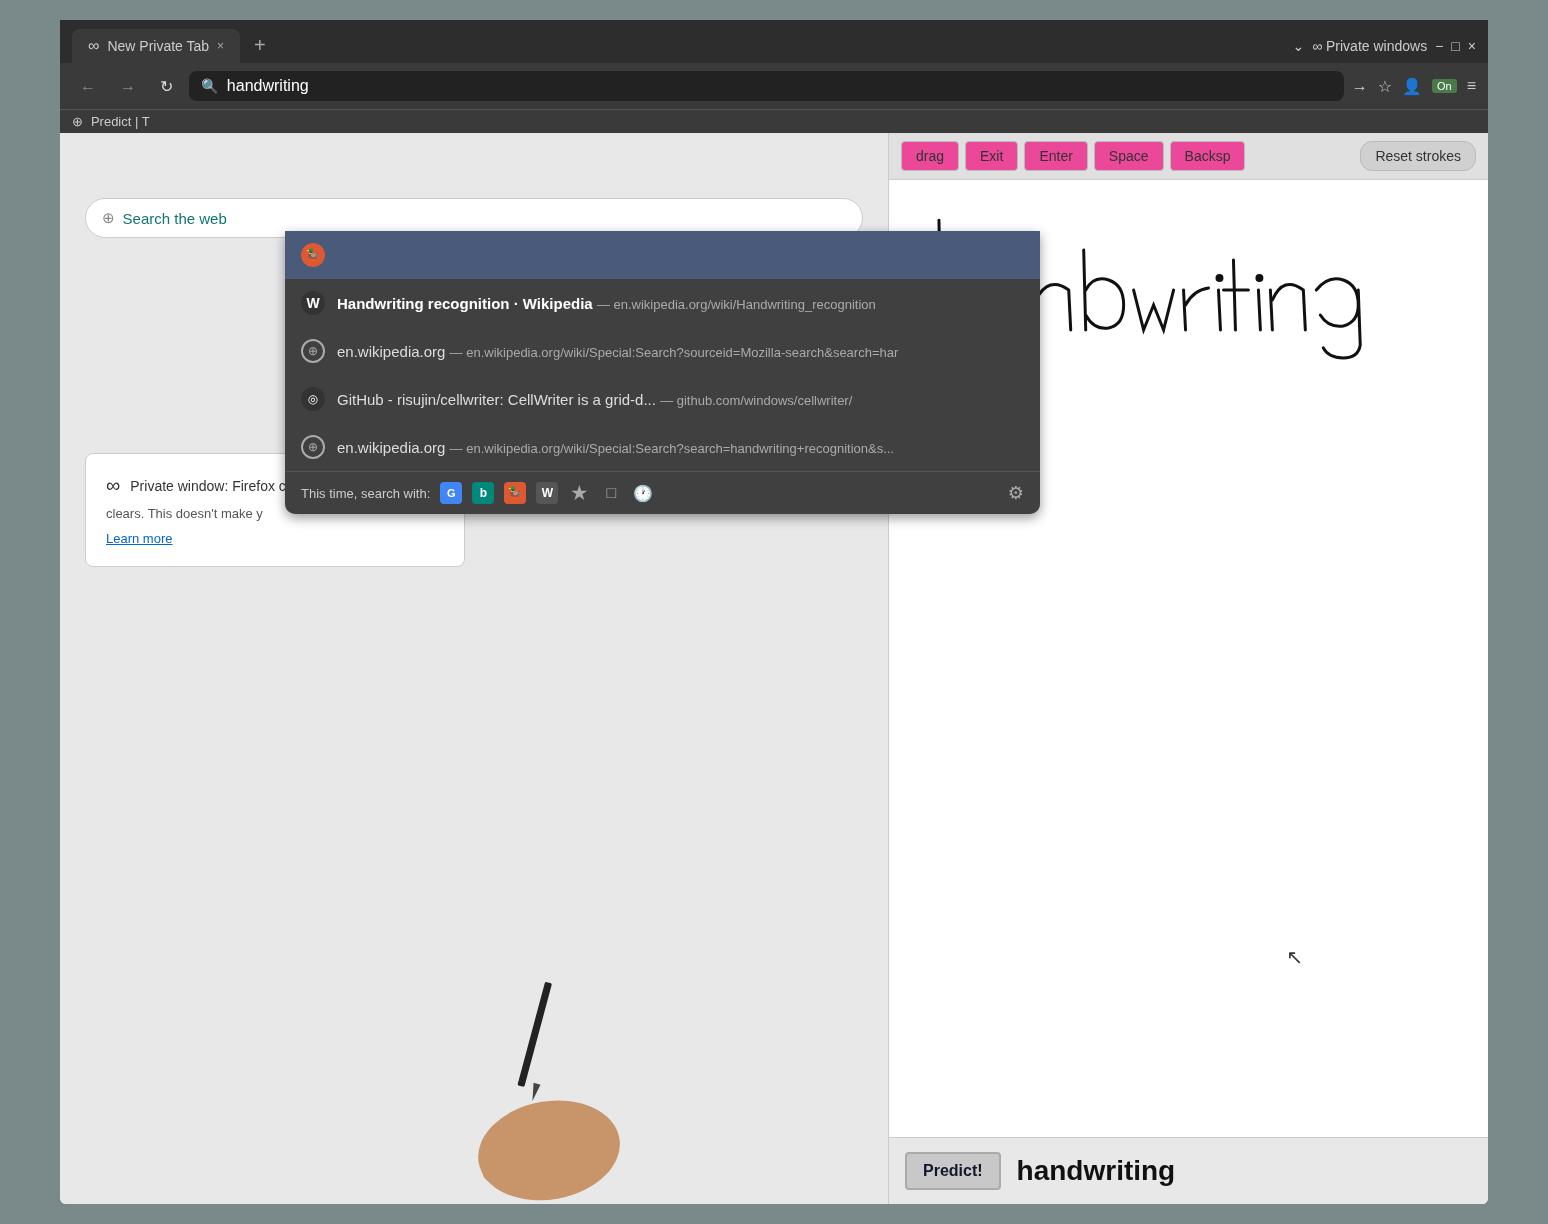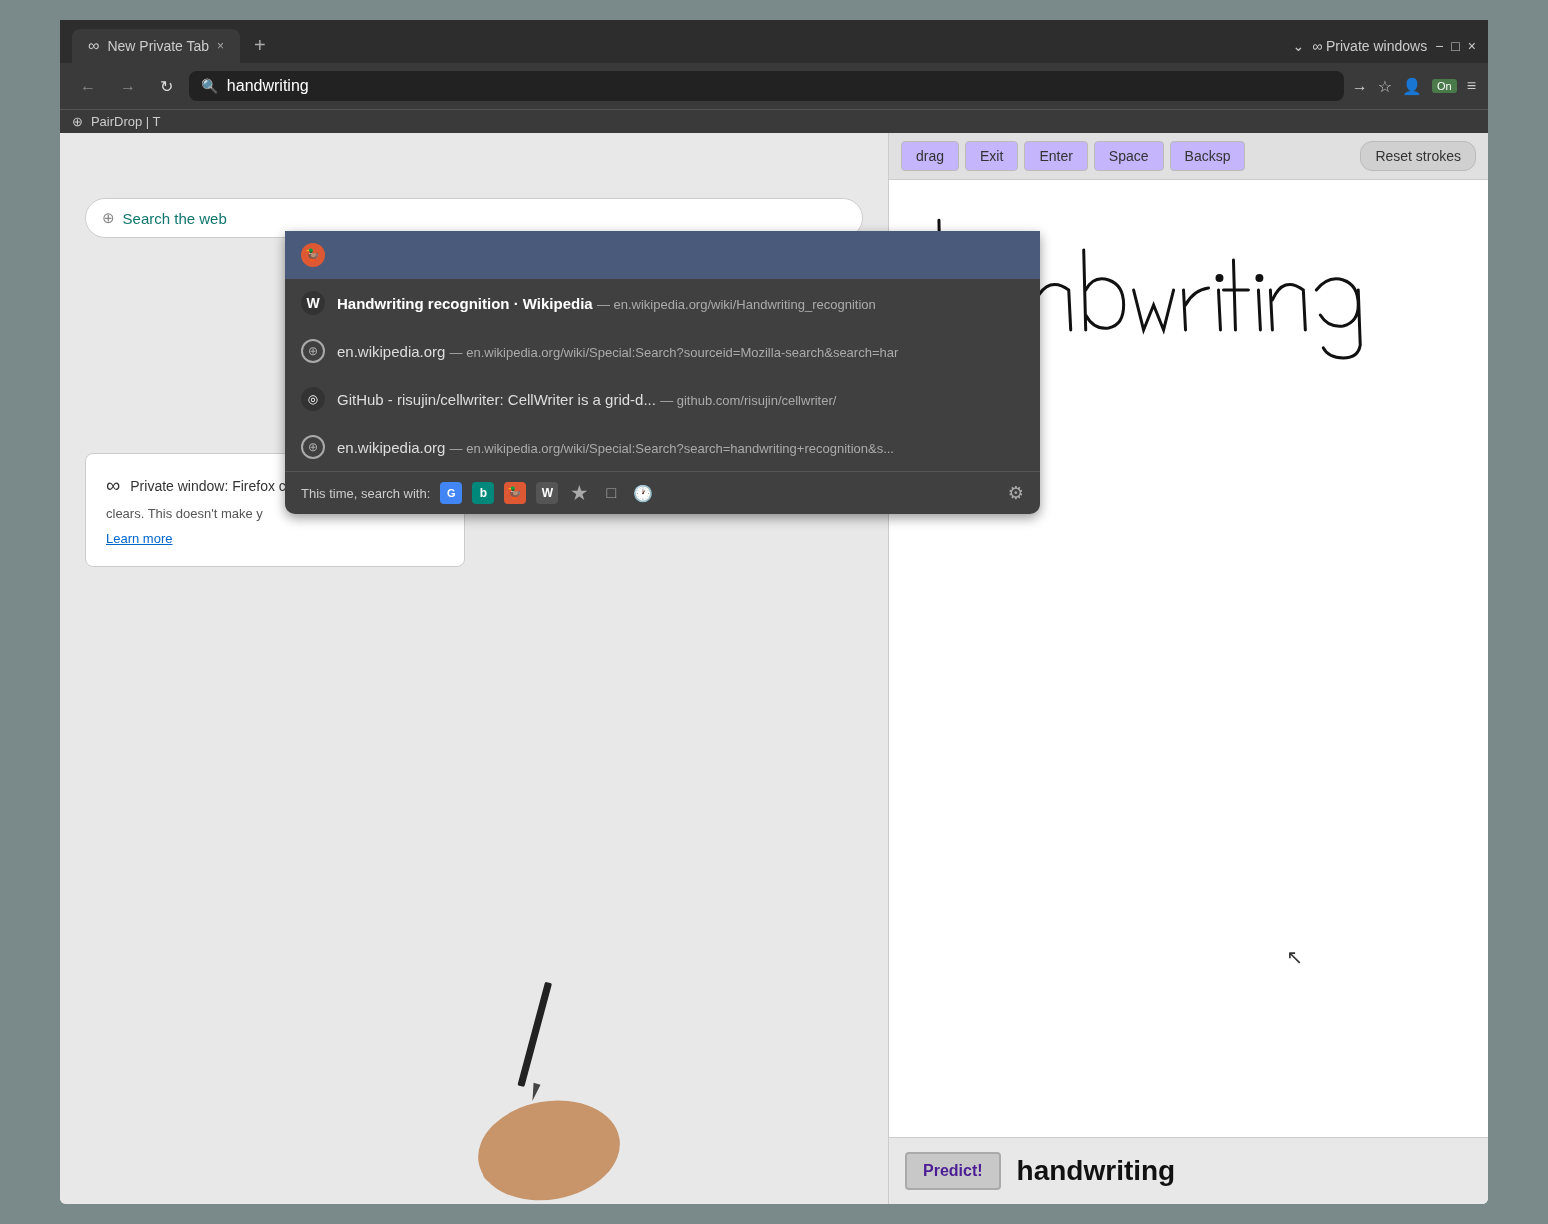--- a/index.html
+++ b/index.html
@@ -301,21 +301,21 @@
       display: flex;
       align-items: center;
       padding: 8px 12px;
       gap: 6px;
       background: #e0e0e0;
       border-bottom: 1px solid #ccc;
     }
 
     .cw-btn {
       padding: 6px 14px;
-      background: #c4b5fd;
+      background: #ec4899;
       border: 1px solid #bbb;
       border-radius: 4px;
       cursor: pointer;
       font-size: 14px;
       color: #333;
     }
 
     .cw-btn-reset {
       margin-left: auto;
       padding: 6px 14px;
@@ -358,21 +358,21 @@
     }
 
     .predict-btn {
       padding: 8px 16px;
       background: #c8c8c8;
       border: 2px solid #aaa;
       border-radius: 4px;
       font-size: 16px;
       font-weight: bold;
       cursor: pointer;
-      color: #4c1d95;
+      color: #0f172a;
     }
 
     .predicted-text {
       font-size: 28px;
       font-weight: bold;
       color: #111;
     }
 
     
     .inner-screen {
@@ -464,21 +464,21 @@
         <span>→</span>
         <span>☆</span>
         <span>👤</span>
         <span class="toolbar-on-btn">On</span>
         <span>≡</span>
       </div>
     </div>
 
     <div class="bookmarks-bar">
       <span>⊕</span>
-      <span>PairDrop | T</span>
+      <span>Predict | T</span>
     </div>
 
     <div class="inner-screen">
 
       <div class="autocomplete-main">
 
         <div class="autocomplete-item highlighted">
           <div class="item-icon duckduckgo">🦆</div>
         </div>
 
@@ -496,21 +496,21 @@
           <span class="autocomplete-label">
             en.wikipedia.org
             <span style="color:#aaa; font-size:13px;"> — en.wikipedia.org/wiki/Special:Search?sourceid=Mozilla-search&amp;search=har</span>
           </span>
         </div>
 
         <div class="autocomplete-item">
           <div class="item-icon github">◎</div>
           <span class="autocomplete-label">
             GitHub - risujin/cellwriter: CellWriter is a grid-d... 
-            <span style="color:#aaa; font-size:13px;"> — github.com/risujin/cellwriter/</span>
+            <span style="color:#aaa; font-size:13px;"> — github.com/windows/cellwriter/</span>
           </span>
         </div>
 
         <div class="autocomplete-item">
           <div class="item-icon globe">⊕</div>
           <span class="autocomplete-label">
             en.wikipedia.org
             <span style="color:#aaa; font-size:13px;"> — en.wikipedia.org/wiki/Special:Search?search=handwriting+recognition&amp;s...</span>
           </span>
         </div>

